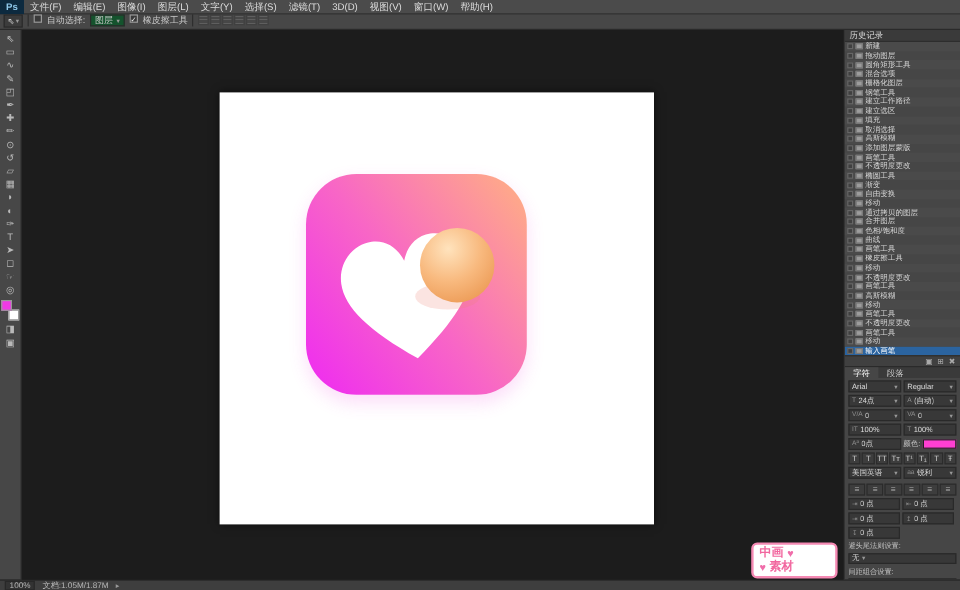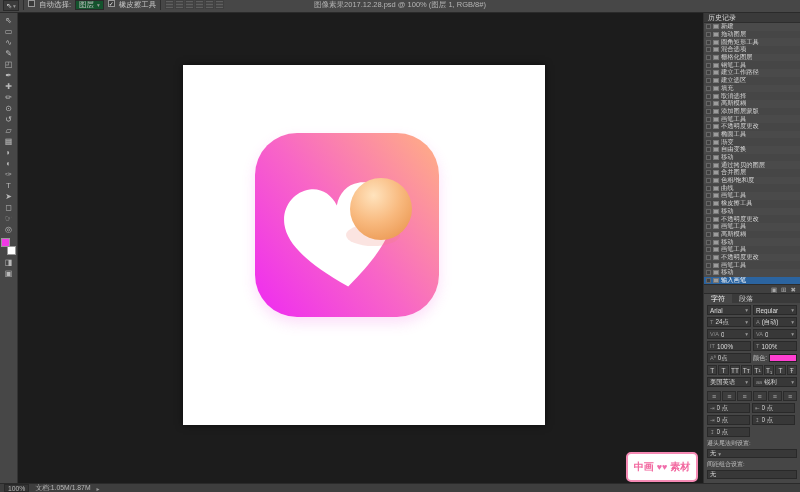--- a/index.html
+++ b/index.html
@@ -37,21 +37,21 @@
 
   
   .canvas { flex: 1; position: relative; background: #1c1c1c; min-width: 0; }
   .document { position: absolute; left: 165px; top: 52px; width: 362px; height: 360px; background: #ffffff; box-shadow: 0 0 7px rgba(0,0,0,.6); }
   .app-icon { position: absolute; left: 72px; top: 68px; width: 184px; height: 184px; border-radius: 42px;
     background: linear-gradient(52deg, #ee2af2 0%, #f866c6 48%, #ffb182 100%);
     box-shadow: 0 6px 14px rgba(238,70,220,.18); }
   .app-icon svg { display: block; width: 184px; height: 184px; }
 
   
-  .sticker { position: absolute; right: 5px; bottom: 1px; width: 72px; height: 30px; background: #fff; border: 2px solid #f58ab4; border-radius: 5px; display: flex; justify-content: center; padding: 1px 5px; line-height: 12px; }
+  .sticker { position: absolute; right: 5px; bottom: 1px; width: 72px; height: 30px; background: #fff; border: 2px solid #f58ab4; border-radius: 5px; display: flex; flex-direction: column; justify-content: center; padding: 1px 5px; line-height: 12px; }
   .sticker-row { display: flex; align-items: center; gap: 3px; color: #f2679f; font-size: 10px; font-weight: bold; }
   .sticker-heart { color: #f06daa; font-size: 9px; }
 
   
   .right-panel { width: 97px; background: #464646; border-left: 1px solid #303030; display: flex; flex-direction: column; flex: none; font-size: 6.5px; color: #d5d5d5; overflow: hidden; }
 
   .panel-header { height: 10px; background: #3a3a3a; border-bottom: 1px solid #2d2d2d; display: flex; align-items: center; padding-left: 4px; font-size: 7px; color: #ddd; flex: none; }
 
   .history-list { flex: none; }
   .history-row { height: 7.7px; display: flex; align-items: center; gap: 2px; padding-left: 2px; overflow: hidden; }
@@ -88,20 +88,34 @@
   
   .statusbar { height: 9px; background: #3e3e3e; border-top: 1px solid #2a2a2a; display: flex; align-items: center; gap: 6px; padding-left: 4px; font-size: 6.8px; color: #b8b8b8; flex: none; }
   .zoom-field { background: #333; border: 1px solid #282828; padding: 0 3px; height: 8px; line-height: 7px; }
   .status-arrow { color: #999; font-size: 6px; }
 </style>
 </head>
 <body>
 
 <div class="app">
 
+  <div class="menubar">
+    <div class="ps-logo">Ps</div>
+    <span class="menu-item">文件(F)</span>
+      <span class="menu-item">编辑(E)</span>
+      <span class="menu-item">图像(I)</span>
+      <span class="menu-item">图层(L)</span>
+      <span class="menu-item">文字(Y)</span>
+      <span class="menu-item">选择(S)</span>
+      <span class="menu-item">滤镜(T)</span>
+      <span class="menu-item">3D(D)</span>
+      <span class="menu-item">视图(V)</span>
+      <span class="menu-item">窗口(W)</span>
+      <span class="menu-item">帮助(H)</span>
+  </div>
 
   <div class="optionsbar">
     <span class="opt-toolicon">
       <span>⇖</span>
       <span class="dd">▾</span>
     </span>
     <span class="opt-sep"></span>
     <span class="cb"></span>
     <span>自动选择:</span>
     <span class="opt-dd">
@@ -114,21 +128,20 @@
     <span>橡皮擦工具</span>
     <span class="opt-sep"></span>
     <span class="align-group">
       <span class="align-box"></span>
       <span class="align-box"></span>
       <span class="align-box"></span>
       <span class="align-box"></span>
       <span class="align-box"></span>
       <span class="align-box"></span>
     </span>
-    <span class="doc-title">图像素果2017.12.28.psd @ 100% (图层 1, RGB/8#)</span>
   </div>
 
   <div class="workspace">
 
     <div class="toolbar">
       <div class="tool"><span>⇖</span></div>
         <div class="tool"><span>▭</span></div>
         <div class="tool"><span>∿</span></div>
         <div class="tool"><span>✎</span></div>
         <div class="tool"><span>◰</span></div>

